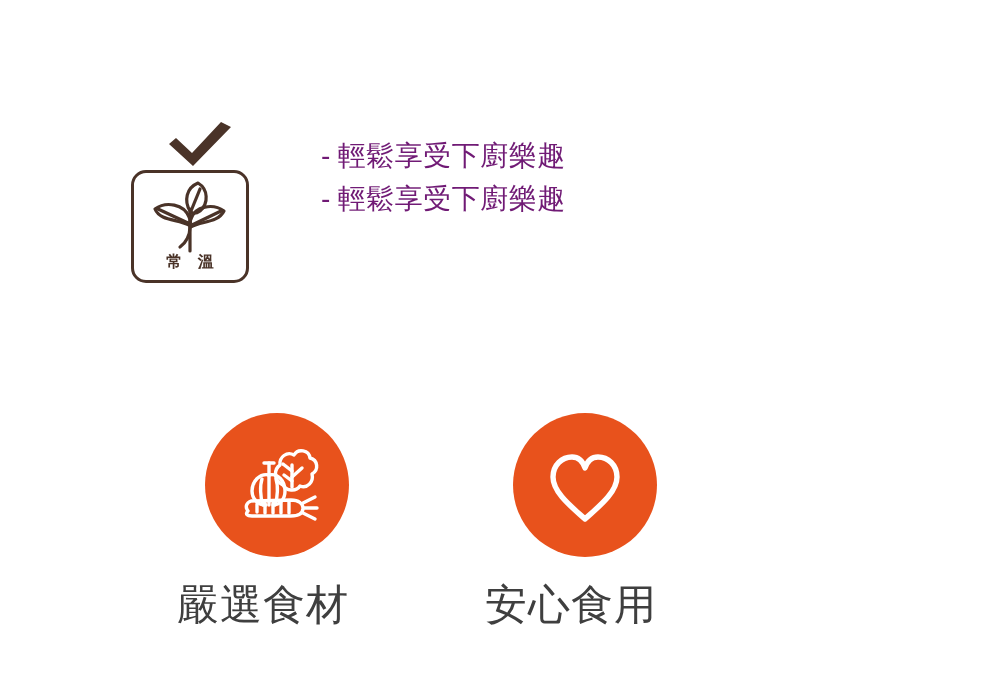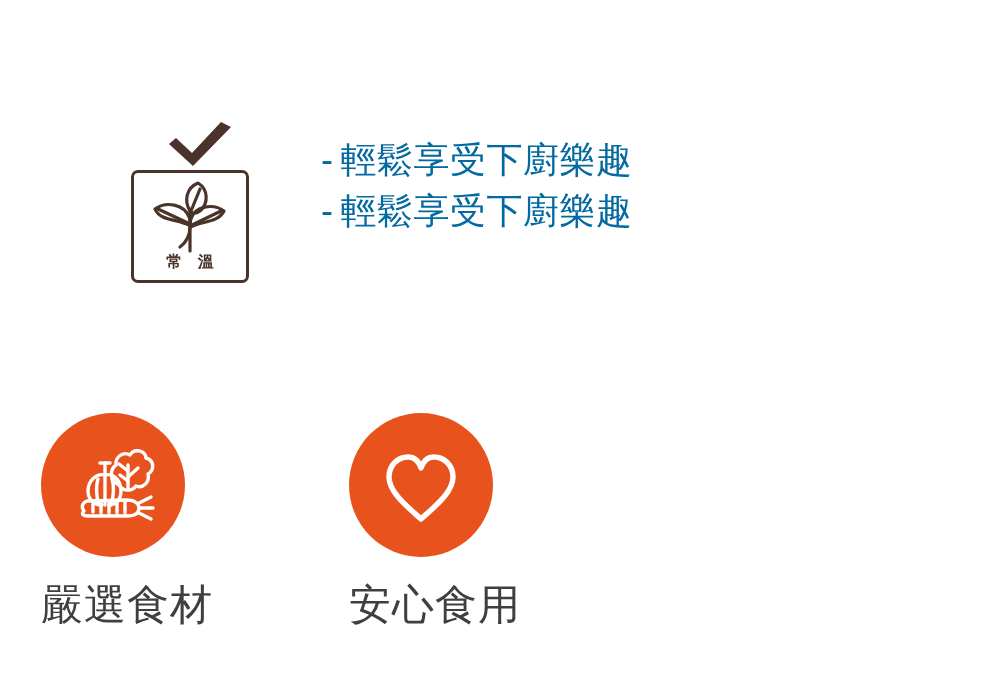--- a/index.html
+++ b/index.html
@@ -43,21 +43,21 @@
     width: 72px;
     height: 48px;
     margin-left: 22px;
     margin-bottom: 2px;
   }
   .badge-square {
     position: relative;
     width: 118px;
     height: 113px;
     border: 3.5px solid #4a3328;
-    border-radius: 7px;
+    border-radius: 15px;
     box-sizing: border-box;
     display: flex;
     flex-direction: column;
     align-items: center;
     justify-content: flex-start;
     padding-top: 6px;
     background: #ffffff;
   }
   .leaf-wrap {
     width: 92px;
@@ -88,22 +88,22 @@
     letter-spacing: 0.5px;
     margin: 0 0 11px 0;
     white-space: nowrap;
   }
   .bullet-list {
     list-style: none;
     margin: 0;
     padding: 0;
   }
   .bullet-list li {
-    font-size: 36px;
-    color: #0369a1;
+    font-size: 28px;
+    color: #701a75;
     line-height: 1;
     margin-bottom: 15px;
     white-space: nowrap;
     letter-spacing: 0.5px;
   }
   .bullet-dash {
     display: inline-block;
     margin-right: 7px;
   }
 
@@ -112,21 +112,21 @@
     position: absolute;
     left: 0;
     top: 413px;
     width: 1000px;
     display: flex;
   }
   .feature {
     flex: 0 0 auto;
     display: flex;
     flex-direction: column;
-    align-items: flex-start;
+    align-items: flex-end;
   }
   .feature-1 { width: 308px; margin-left: 41px; }
   .feature-2 { width: 308px; }
   .feature-3 { width: 300px; }
 
   .circle {
     width: 144px;
     height: 144px;
     border-radius: 50%;
     background: #e8521c;

